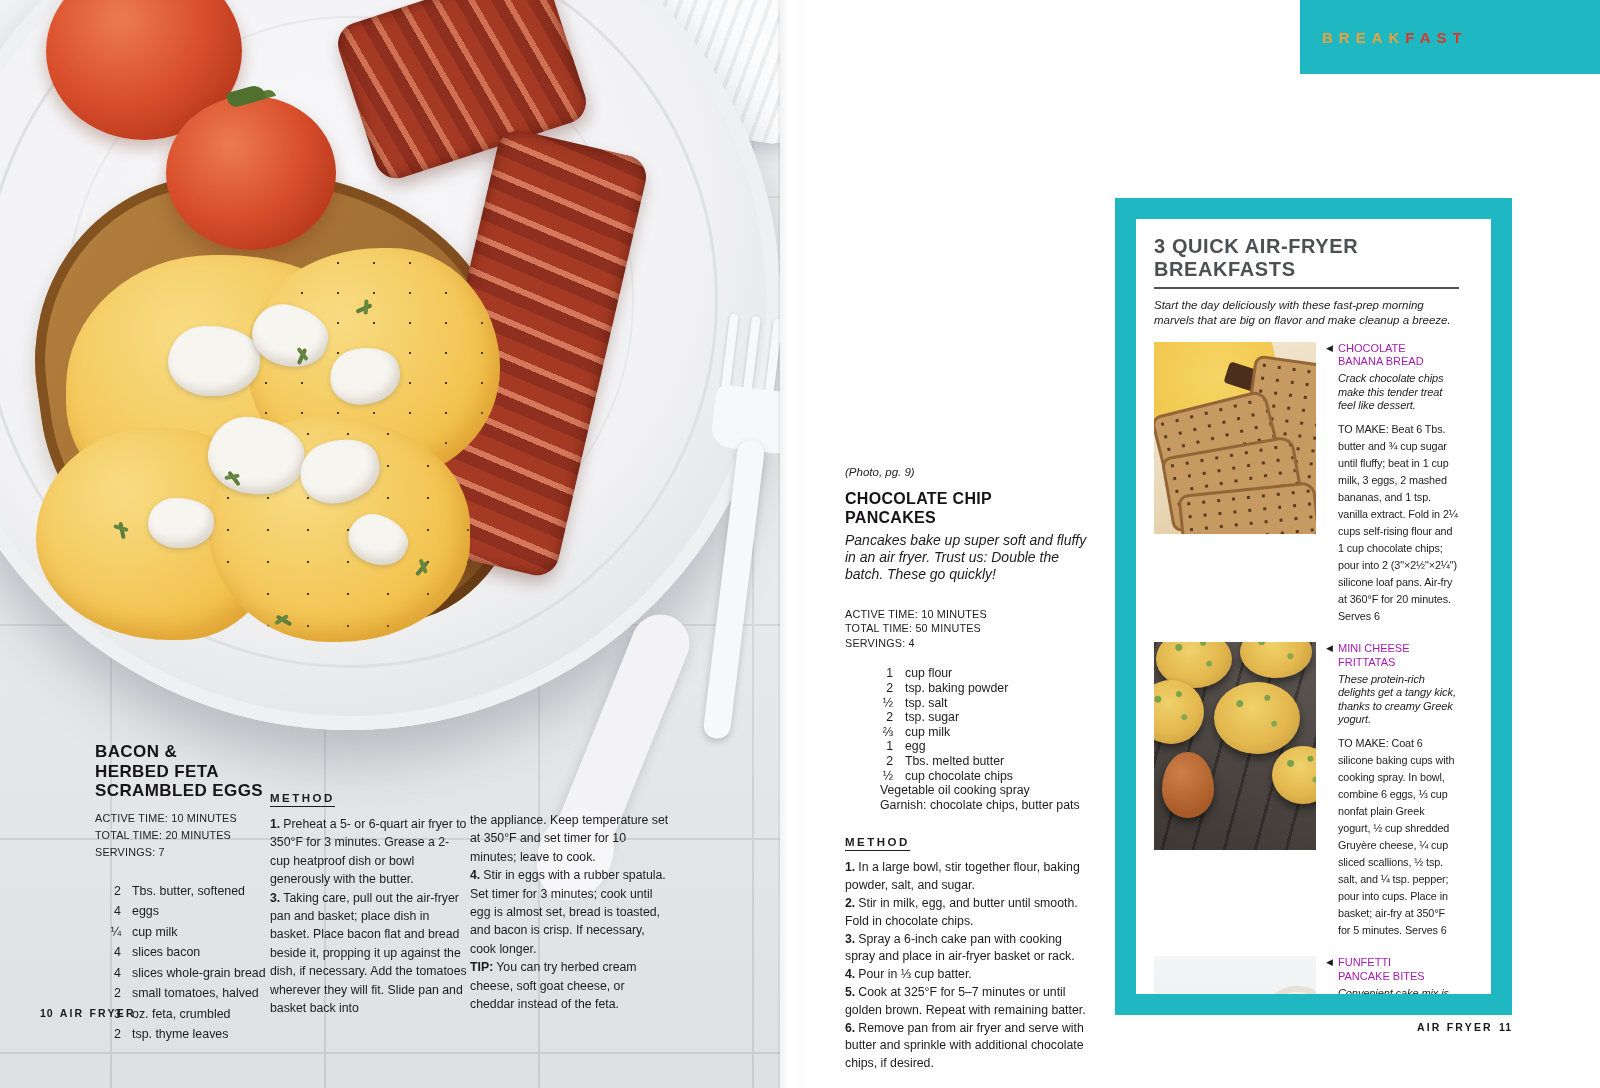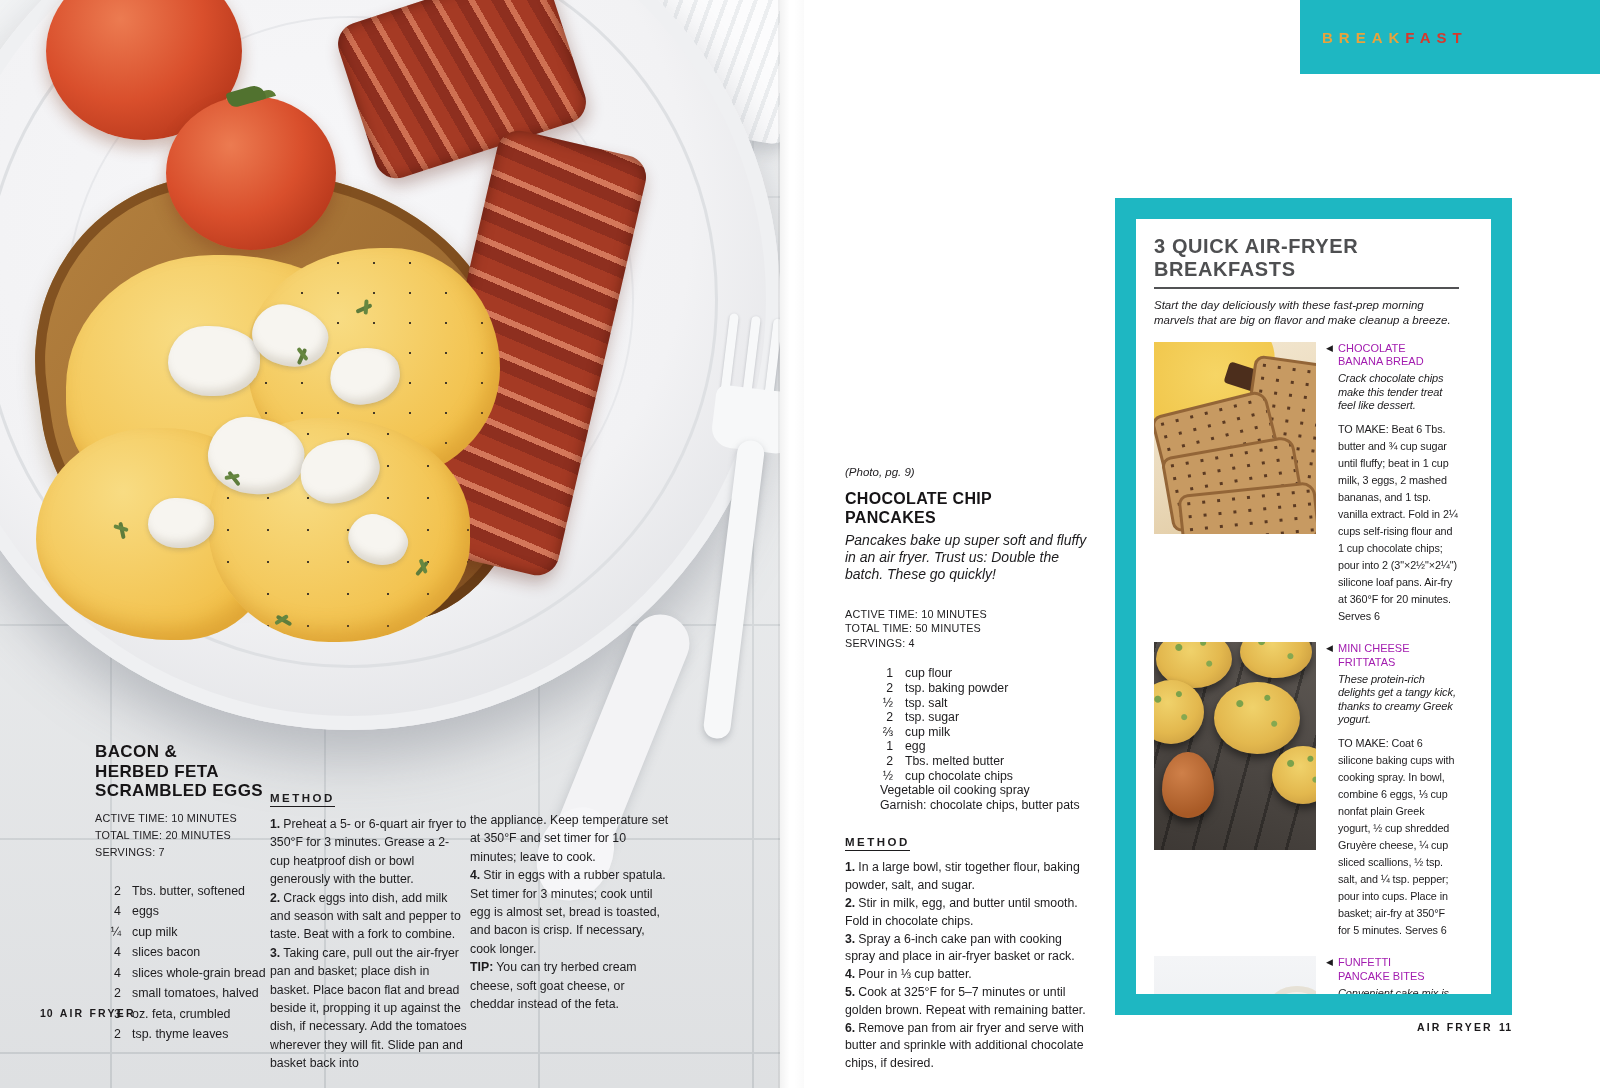--- a/index.html
+++ b/index.html
@@ -278,21 +278,20 @@
               <span class="item">tsp. thyme leaves</span>
             </div>
           </div>
       </div>
       <div class="colB">
         <span class="method-label">METHOD</span>
         <div>
 
             <p class="step"><b>1.</b><span>Preheat a 5- or 6-quart air fryer to 350°F for 3 minutes. Grease a 2-cup heatproof dish or bowl generously with the butter.</span></p>
 
-            <p class="step"><b>2.</b><span>Crack eggs into dish, add milk and season with salt and pepper to taste. Beat with a fork to combine.</span></p>
 
             <p class="step"><b>3.</b><span>Taking care, pull out the air-fryer pan and basket; place dish in basket. Place bacon flat and bread beside it, propping it up against the dish, if necessary. Add the tomatoes wherever they will fit. Slide pan and basket back into</span></p>
           </div>
       </div>
       <div class="colC">
         <div>
 
             <p class="step"><span>the appliance. Keep temperature set at 350°F and set timer for 10 minutes; leave to cook.</span></p>
 
             <p class="step"><b>4.</b><span>Stir in eggs with a rubber spatula. Set timer for 3 minutes; cook until egg is almost set, bread is toasted, and bacon is crisp. If necessary, cook longer.</span></p>

